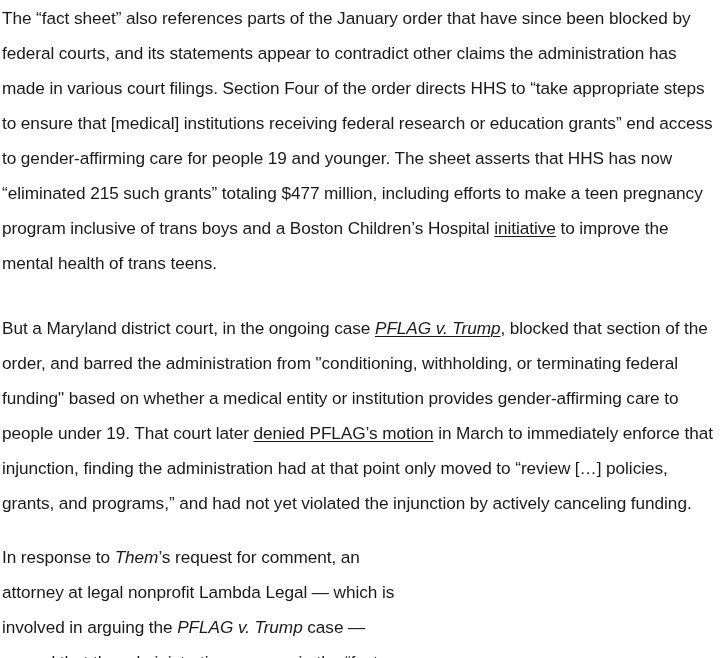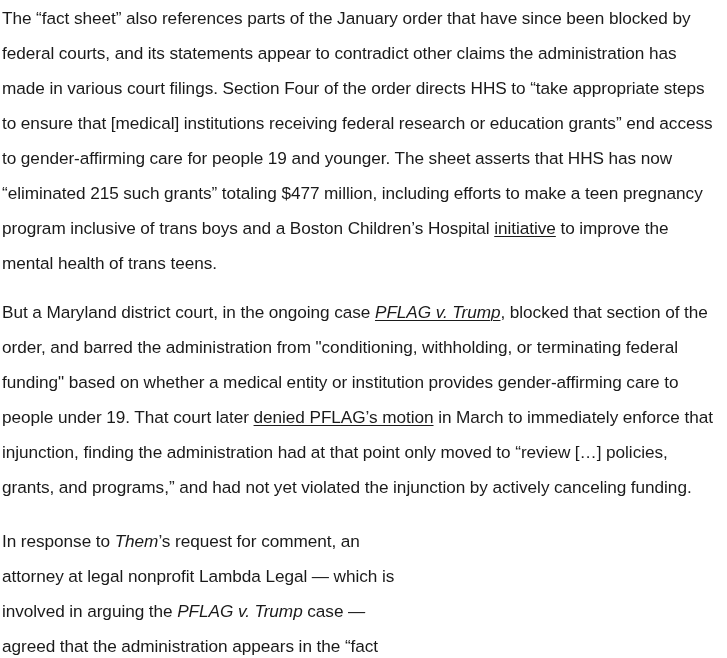--- a/index.html
+++ b/index.html
@@ -29,21 +29,21 @@
     letter-spacing: -0.05px;
     color: #1a1a1a;
     margin: 0;
     text-align: left;
     word-spacing: -0.1px;
   }
   .para.p1 {
     margin-top: 1px;
   }
   .para.p2 {
-    margin-top: 14px;
+    margin-top: 30px;
   }
   .para.p3 {
     margin-top: 19px;
     width: 394px;
   }
   .link {
     color: #1a1a1a;
     text-decoration: underline;
     text-decoration-thickness: 1px;
     text-underline-offset: 2px;

